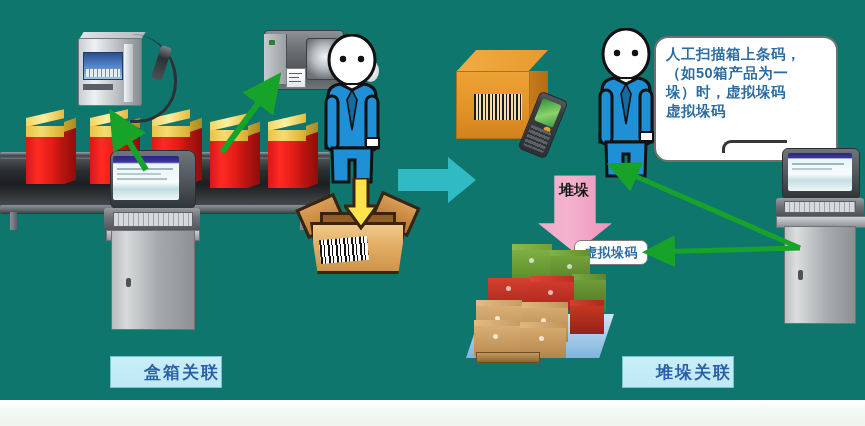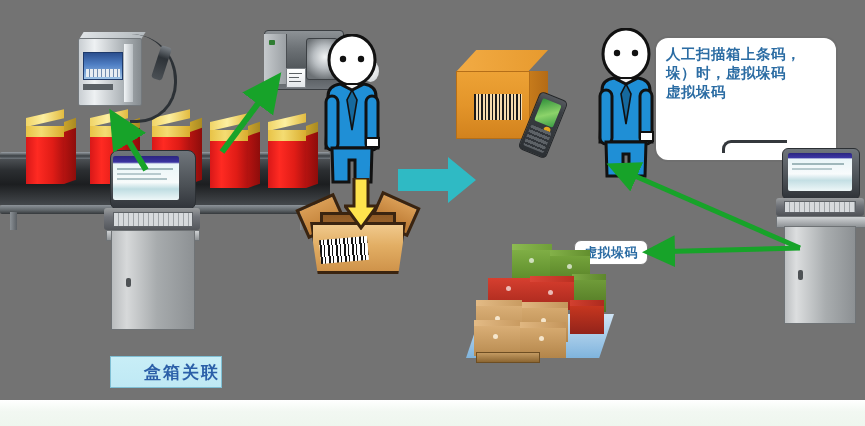--- a/index.html
+++ b/index.html
@@ -7,21 +7,21 @@
     padding: 0;
     background: #ffffff;
   }
   body {
     font-family: "Liberation Sans", sans-serif;
   }
   #stage {
     position: relative;
     width: 865px;
     height: 426px;
-    background: #737373;
+    background: #0f766e;
     overflow: hidden;
   }
   #bottom-band {
     position: absolute;
     left: 0; top: 400px;
     width: 865px; height: 26px;
     background: linear-gradient(to bottom, #ffffff 0%, #f2f8f2 45%, #eef6ee 100%);
   }
   .abs { position: absolute; }
 
@@ -528,24 +528,29 @@
       <path d="M40 56 l-5 10 l5 30 l5-30 Z" fill="#16699d" stroke="#111" stroke-width="1.6"></path>
       <rect x="14" y="62" width="12" height="54" rx="6" fill="#1f8fd6" stroke="#111" stroke-width="3"></rect>
       <rect x="54" y="62" width="12" height="54" rx="6" fill="#1f8fd6" stroke="#111" stroke-width="3"></rect>
       <rect x="54" y="104" width="13" height="9" fill="#ffffff" stroke="#111" stroke-width="2"></rect>
       <path d="M20 114 l40 0 l-1 34 l-16 0 l0-22 l-6 0 l0 22 l-16 0 Z" fill="#1f8fd6" stroke="#111" stroke-width="3"></path>
     </svg>
   </div>
 
   <div id="callout" class="abs">
     <div class="line">人工扫描箱上条码，</div>
+    <div class="line">（如50箱产品为一</div>
     <div class="line">垛）时，虚拟垛码</div>
     <div class="line">虚拟垛码</div>
   </div>
 
+  <div id="pink-arrow" class="abs">
+    <div class="shape"></div>
+    <div class="txt">堆垛</div>
+  </div>
 
   <div id="virtual-code" class="abs">
     <span>虚拟垛码</span>
   </div>
 
   <div id="pallet" class="abs">
     <div class="floor"></div>
 
     <div class="pbox" style="left:40px; top:0px; width:40px; height:34px;">
       <div class="t" style="background:linear-gradient(to right,#8dbb52,#6f9e38);"></div>
@@ -628,14 +633,17 @@
     <line x1="222" y1="152" x2="277" y2="78" stroke="#17a329" stroke-width="6" marker-end="url(#gh)"></line>
 
     <line x1="800" y1="248" x2="612" y2="166" stroke="#17a329" stroke-width="5" marker-end="url(#gh)"></line>
 
     <line x1="800" y1="248" x2="648" y2="252" stroke="#17a329" stroke-width="5" marker-end="url(#gh)"></line>
   </svg>
 
   <div id="caption-left" class="abs caption">
     <span>盒箱关联</span>
   </div>
+  <div id="caption-right" class="abs caption">
+    <span>堆垛关联</span>
+  </div>
 
 </div>
 
 </body></html>

